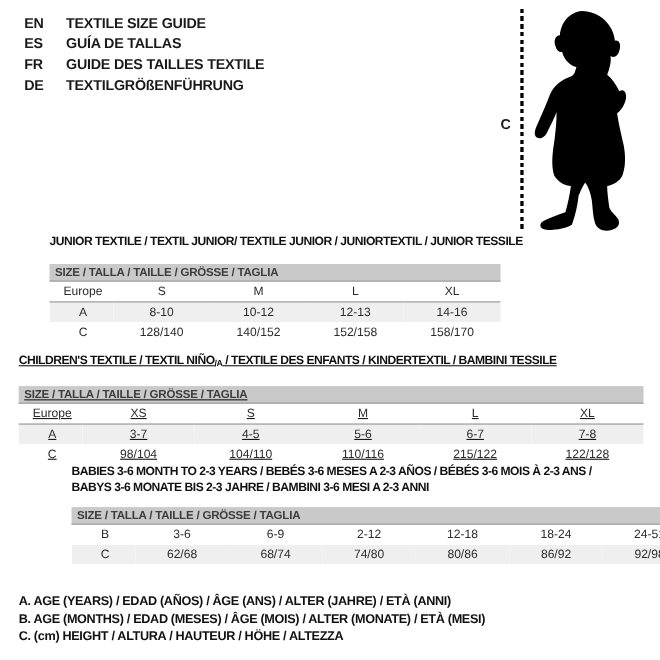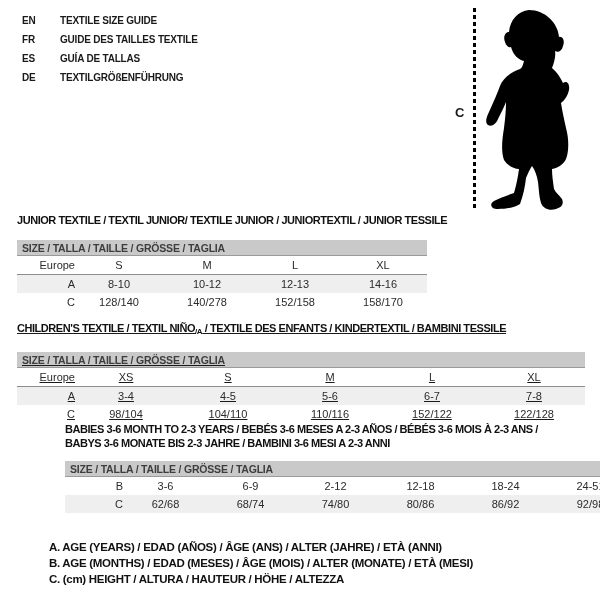--- a/index.html
+++ b/index.html
@@ -3,67 +3,67 @@
 <meta charset="utf-8">
 <style>
   html,body{margin:0;padding:0;background:#fff;}
   #canvas{
     position:relative;width:600px;height:600px;background:#fff;overflow:hidden;
     font-family:"Liberation Sans",sans-serif;color:var(--text,#1a1a1a);
     -webkit-font-smoothing:antialiased;
   }
   
   .lang-block{position:absolute;left:22px;top:11px;}
-  .lang-row{display:flex;line-height:19px;font-size:10px;font-weight:bold;letter-spacing:-0.2px;}
+  .lang-row{display:flex;line-height:19px;font-size:13px;font-weight:bold;letter-spacing:-0.2px;}
   .lang-code{width:38px;flex:0 0 38px;}
   
   .measure-line{position:absolute;left:473px;top:8px;width:3px;height:202px;
     background:repeating-linear-gradient(to bottom,#000 0 4px,transparent 4px 7px);}
   .measure-label{position:absolute;left:455px;top:105px;font-size:13px;font-weight:bold;}
   .baby-svg{position:absolute;left:482px;top:6px;width:115px;height:206px;}
   
   .tbl{position:absolute;left:17px;}
   .tbl-title{font-size:11px;font-weight:bold;line-height:14px;letter-spacing:-0.45px;white-space:nowrap;color:#111;}
   .tbl-title .subscr{font-size:8px;vertical-align:-2px;}
   .size-bar{height:16px;line-height:16px;background:var(--size-bar-bg,#c9c9c9);
     color:#3d3d3d;font-size:10.5px;font-weight:bold;letter-spacing:-0.2px;
     padding-left:5px;border-bottom:1px solid #9a9a9a;box-sizing:border-box;}
-  .t1{top:213px;width:410px;}
+  .t1{top:213px;width:410px;margin-left:28px;}
   .t2{top:321px;width:568px;text-decoration:underline;}
   .t3{top:422px;width:568px;margin-left:48px;}
   .t1 .size-bar,.t2 .size-bar{margin-top:13px;}
   .t3 .size-bar{margin-top:11px;}
   table{border-collapse:collapse;table-layout:fixed;width:100%;}
   td{height:18px;padding:0;font-size:11px;color:#2b2b2b;text-align:center;vertical-align:middle;
      white-space:nowrap;overflow:hidden;}
-  td.lbl{text-align:right;padding-left:3px;}
+  td.lbl{text-align:center;padding-left:3px;}
   tr.colhead td{border-bottom:1px solid #8c8c8c;}
   tr.shaded td{background:var(--row-stripe-bg,#efefef);}
   col.lblcol{width:58px;}
   
   .footnotes{position:absolute;left:17px;top:539px;font-size:11.5px;font-weight:bold;
-    line-height:16px;letter-spacing:-0.3px;white-space:nowrap;color:#111;margin-left:32px;}
+    line-height:16px;letter-spacing:-0.3px;white-space:nowrap;color:#111;}
 </style>
 </head>
 <body>
 
 <div id="canvas">
 
   <div class="lang-block">
     <div class="lang-row">
       <span class="lang-code">EN</span>
       <span class="lang-label">TEXTILE SIZE GUIDE</span>
     </div>
     <div class="lang-row">
+      <span class="lang-code">ES</span>
+      <span class="lang-label">GUÍA DE TALLAS</span>
+    </div>
+    <div class="lang-row">
       <span class="lang-code">FR</span>
       <span class="lang-label">GUIDE DES TAILLES TEXTILE</span>
-    </div>
-    <div class="lang-row">
-      <span class="lang-code">ES</span>
-      <span class="lang-label">GUÍA DE TALLAS</span>
     </div>
     <div class="lang-row">
       <span class="lang-code">DE</span>
       <span class="lang-label">TEXTILGRÖßENFÜHRUNG</span>
     </div>
   </div>
 
   <div class="measure-line"></div>
   <div class="measure-label">C</div>
   <svg class="baby-svg" viewBox="0 0 115 206" xmlns="http://www.w3.org/2000/svg">
@@ -128,21 +128,21 @@
       <tr class="shaded">
         <td class="lbl">A</td>
         <td>8-10</td>
         <td>10-12</td>
         <td>12-13</td>
         <td>14-16</td>
       </tr>
       <tr>
         <td class="lbl">C</td>
         <td>128/140</td>
-        <td>140/278</td>
+        <td>140/152</td>
         <td>152/158</td>
         <td>158/170</td>
       </tr>
     </tbody>
       </table>
   </div>
 
   <div class="tbl t2">
     <div class="tbl-title"><span>CHILDREN'S TEXTILE / TEXTIL NIÑO</span><span class="subscr">/A</span><span> / TEXTILE DES ENFANTS / KINDERTEXTIL / BAMBINI TESSILE</span></div>
     <div class="size-bar">SIZE / TALLA / TAILLE / GRÖSSE / TAGLIA</div>
@@ -159,32 +159,32 @@
           <tr class="colhead">
         <td class="lbl">Europe</td>
         <td>XS</td>
         <td>S</td>
         <td>M</td>
         <td>L</td>
         <td>XL</td>
       </tr>
       <tr class="shaded">
         <td class="lbl">A</td>
-        <td>3-4</td>
+        <td>3-7</td>
         <td>4-5</td>
         <td>5-6</td>
         <td>6-7</td>
         <td>7-8</td>
       </tr>
       <tr>
         <td class="lbl">C</td>
         <td>98/104</td>
         <td>104/110</td>
         <td>110/116</td>
-        <td>152/122</td>
+        <td>215/122</td>
         <td>122/128</td>
       </tr>
     </tbody>
       </table>
   </div>
 
   <div class="tbl t3">
     <div class="tbl-title">BABIES 3-6 MONTH TO 2-3 YEARS / BEBÉS 3-6 MESES A 2-3 AÑOS / BÉBÉS 3-6 MOIS À 2-3 ANS /</div>
     <div class="tbl-title">BABYS 3-6 MONATE BIS 2-3 JAHRE / BAMBINI 3-6 MESI A 2-3 ANNI</div>
     <div class="size-bar">SIZE / TALLA / TAILLE / GRÖSSE / TAGLIA</div>

